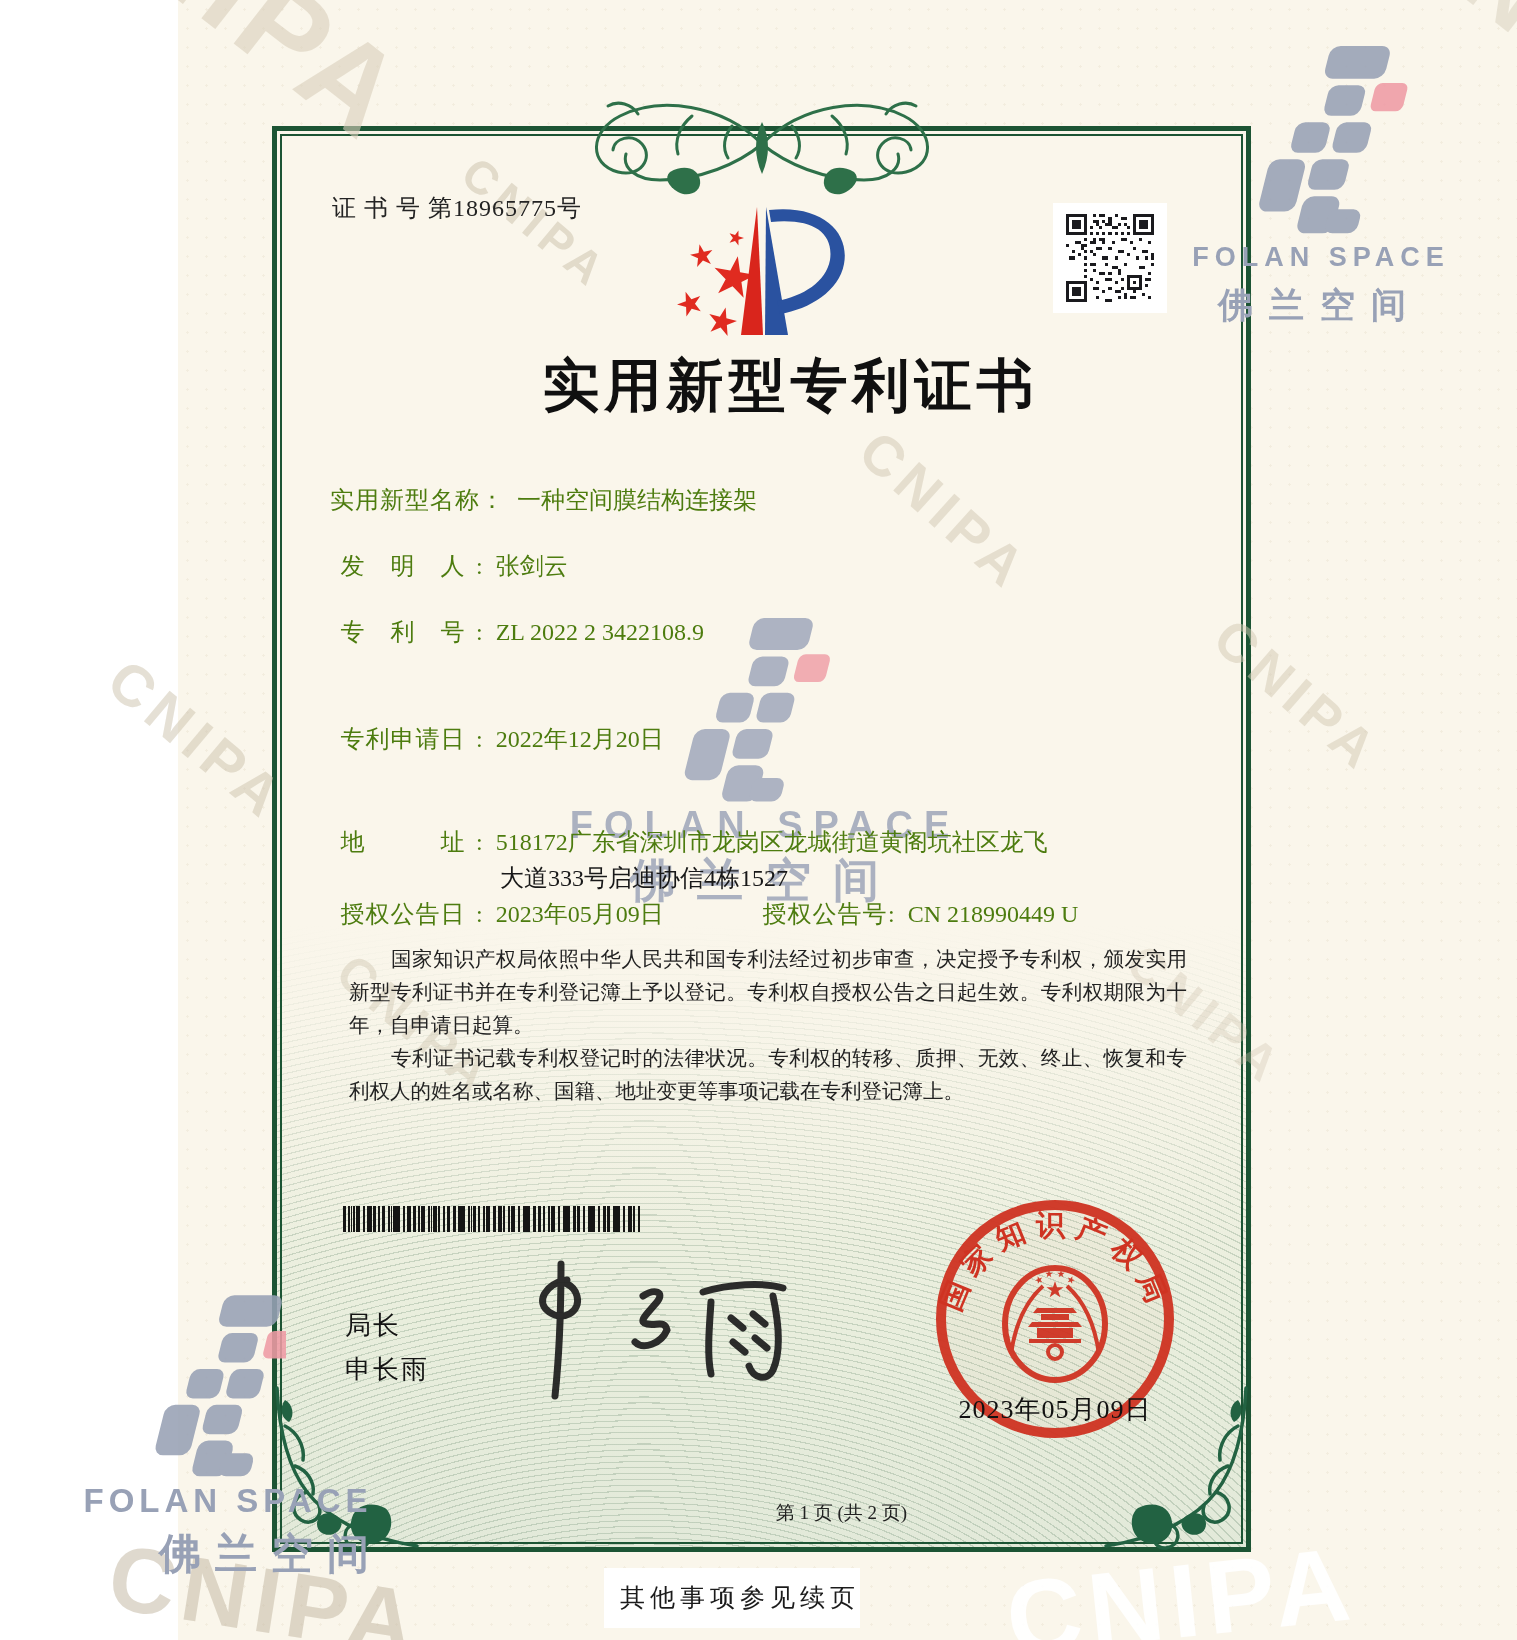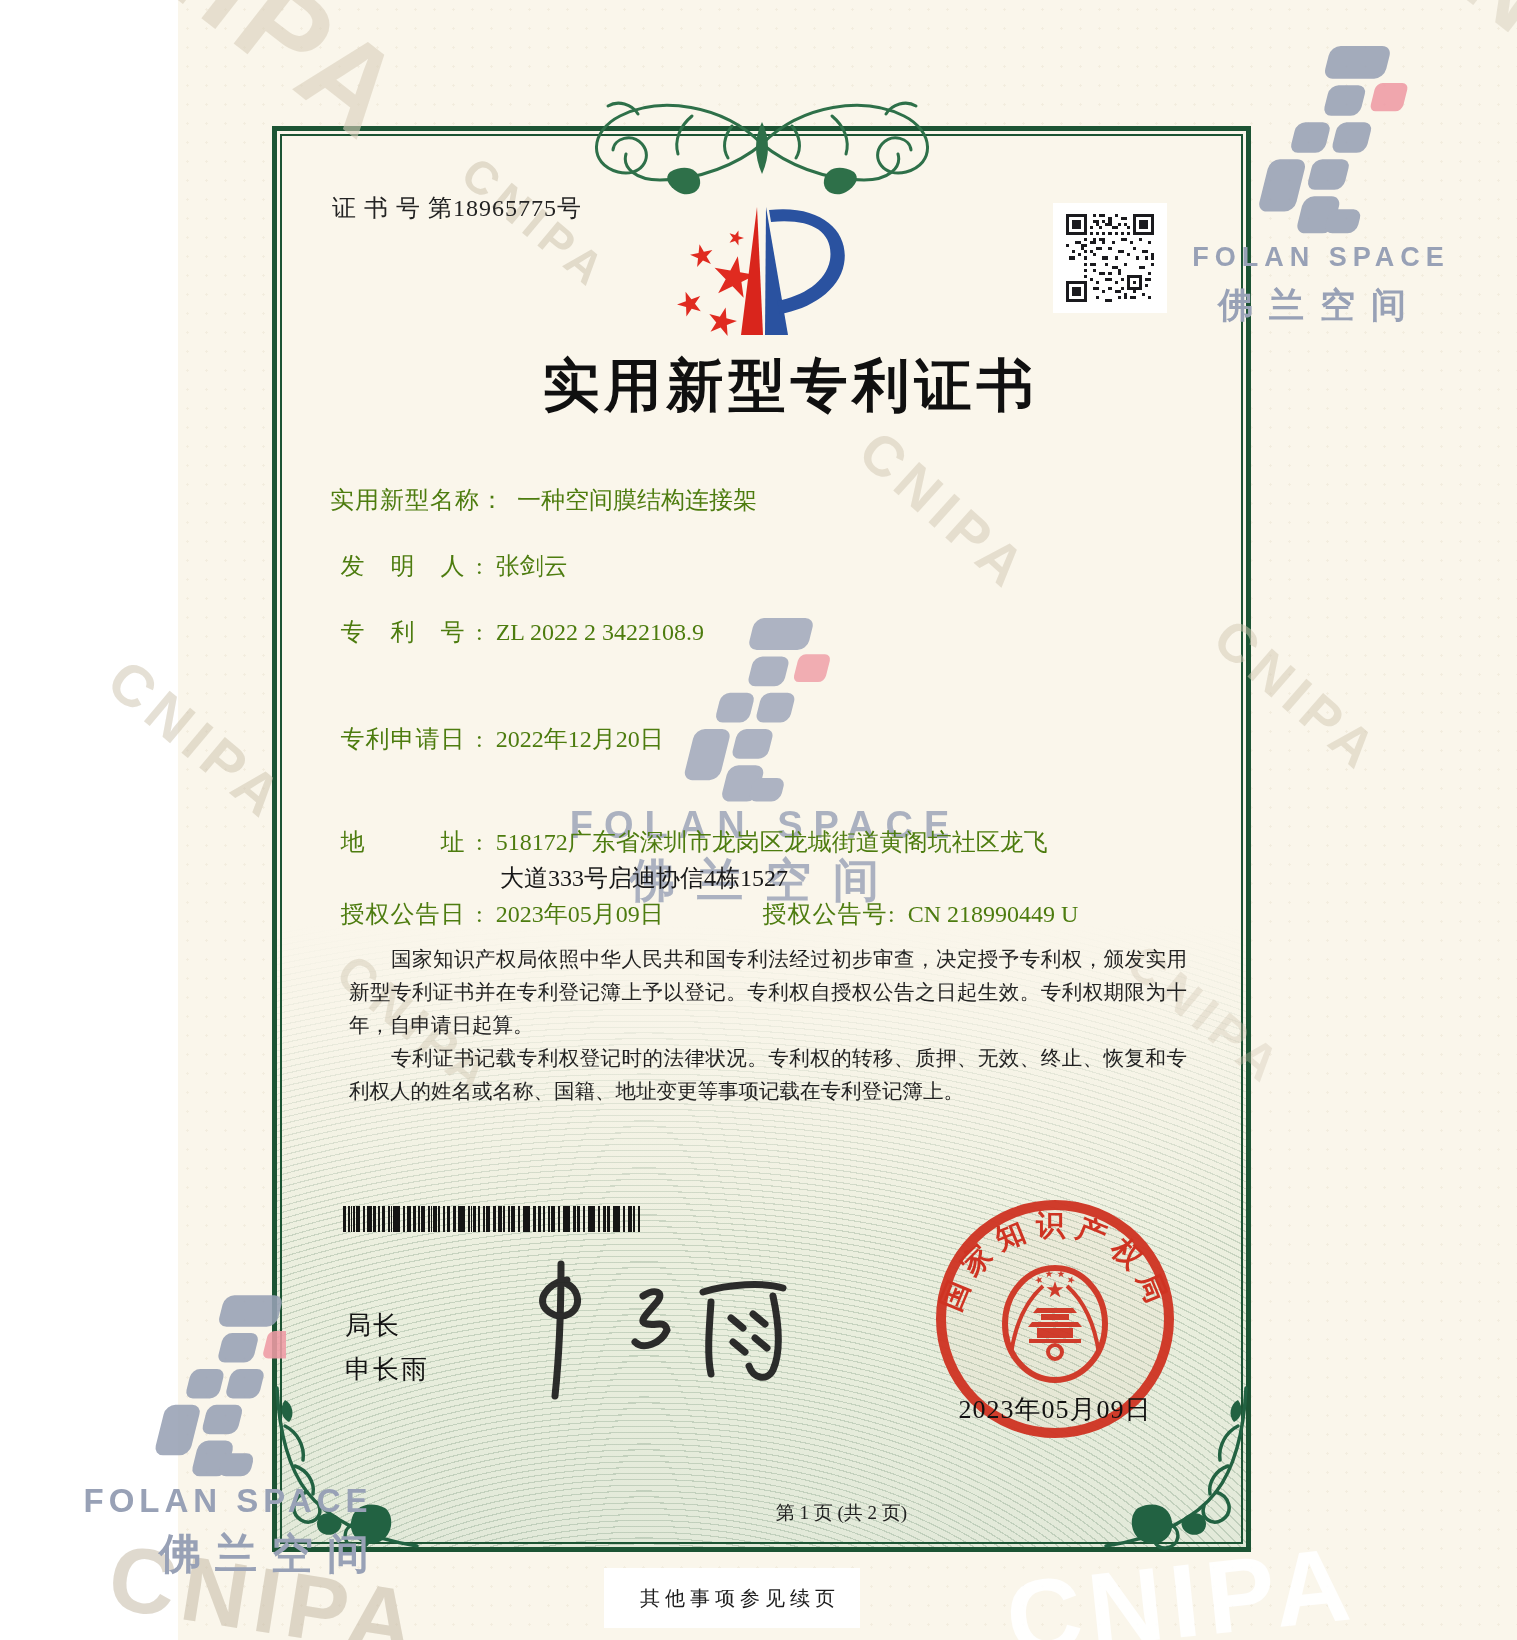--- a/index.html
+++ b/index.html
@@ -39,21 +39,21 @@
       repeating-linear-gradient(90deg,#151515 0 2px,transparent 2px 5px),
       repeating-linear-gradient(90deg,#151515 0 1px,transparent 1px 8px),
       repeating-linear-gradient(90deg,#151515 0 3px,transparent 3px 13px);}
   .director{position:absolute;left:345px;font-family:"Liberation Sans",sans-serif;font-size:26px;
             color:#141414;z-index:5;letter-spacing:2px;}
   .seal-date{position:absolute;left:930px;top:1392px;width:250px;text-align:center;font-size:26px;
              color:#111;z-index:7;letter-spacing:1px;}
   .pageno{position:absolute;left:272px;top:1500px;width:1139px;text-align:center;font-size:19px;
           color:#222;z-index:5;}
   .note-box{position:absolute;left:604px;top:1568px;width:256px;height:60px;background:#ffffff;z-index:3;}
-  .note-text{line-height:60px;text-align:center;font-size:20px;letter-spacing:5px;color:#1b1b1b;padding-left:16px;}
+  .note-text{line-height:60px;text-align:center;font-size:25px;letter-spacing:5px;color:#1b1b1b;padding-left:16px;}
   .qr-box{position:absolute;left:1053px;top:203px;width:114px;height:110px;background:#ffffff;z-index:5;}
   .qr-box svg{position:absolute;left:13px;top:11px;}
   svg{display:block;}
 </style>
 </head>
 <body>
 
 <div class="stage">
 
   <svg width="0" height="0" aria-hidden="true">

